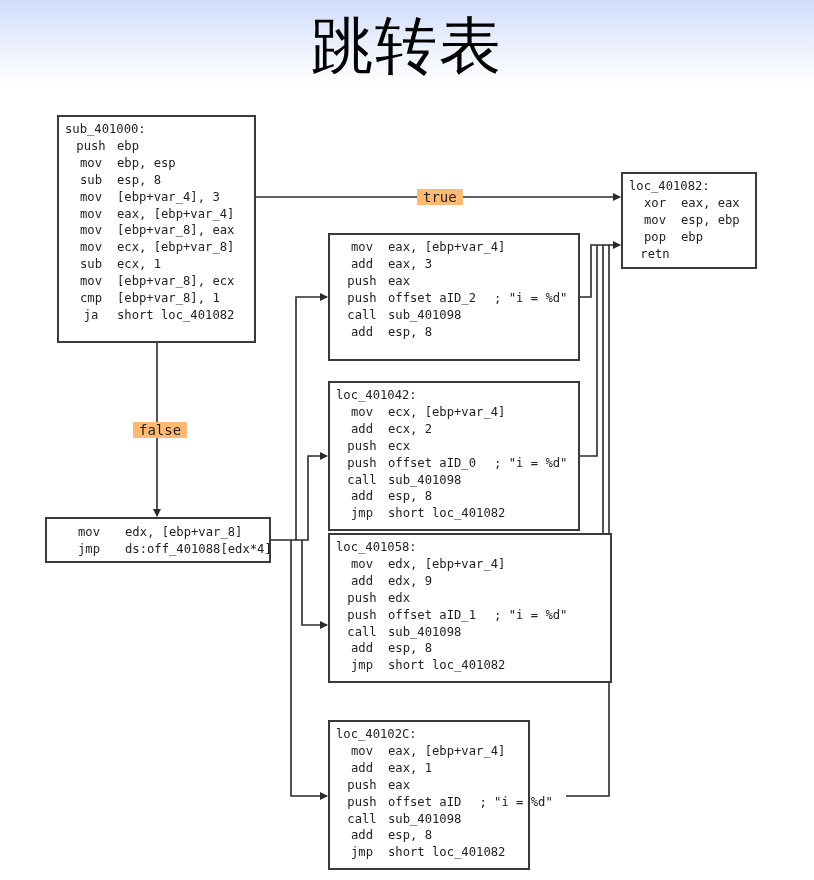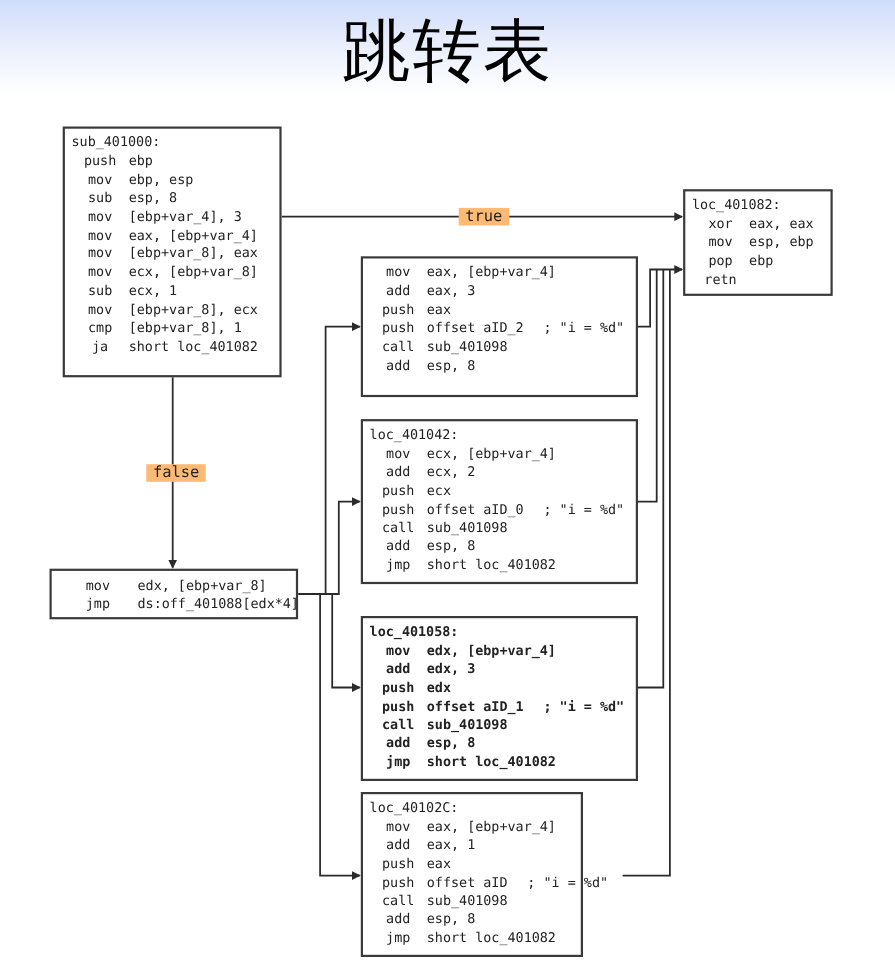--- a/index.html
+++ b/index.html
@@ -95,24 +95,24 @@
 <div class="box" style="left:328px; top:381px; width:252px; height:150px;">
     <div class="label-line">loc_401042:</div>
     <div class="line"><span class="mn">mov</span><span>ecx, [ebp+var_4]</span></div>
     <div class="line"><span class="mn">add</span><span>ecx, 2</span></div>
     <div class="line"><span class="mn">push</span><span>ecx</span></div>
     <div class="line"><span class="mn">push</span><span>offset aID_0</span><span class="cm">; "i = %d"</span></div>
     <div class="line"><span class="mn">call</span><span>sub_401098</span></div>
     <div class="line"><span class="mn">add</span><span>esp, 8</span></div>
     <div class="line"><span class="mn">jmp</span><span>short loc_401082</span></div>
   </div>
-<div class="box" style="left:328px; top:560px; width:252px; height:150px;font-weight:bold;">
+<div class="box" style="left:328px; top:533px; width:284px; height:150px;">
     <div class="label-line">loc_401058:</div>
     <div class="line"><span class="mn">mov</span><span>edx, [ebp+var_4]</span></div>
-    <div class="line"><span class="mn">add</span><span>edx, 3</span></div>
+    <div class="line"><span class="mn">add</span><span>edx, 9</span></div>
     <div class="line"><span class="mn">push</span><span>edx</span></div>
     <div class="line"><span class="mn">push</span><span>offset aID_1</span><span class="cm">; "i = %d"</span></div>
     <div class="line"><span class="mn">call</span><span>sub_401098</span></div>
     <div class="line"><span class="mn">add</span><span>esp, 8</span></div>
     <div class="line"><span class="mn">jmp</span><span>short loc_401082</span></div>
   </div>
 <div class="box" style="left:328px; top:720px; width:202px; height:150px;">
     <div class="label-line">loc_40102C:</div>
     <div class="line"><span class="mn">mov</span><span>eax, [ebp+var_4]</span></div>
     <div class="line"><span class="mn">add</span><span>eax, 1</span></div>

